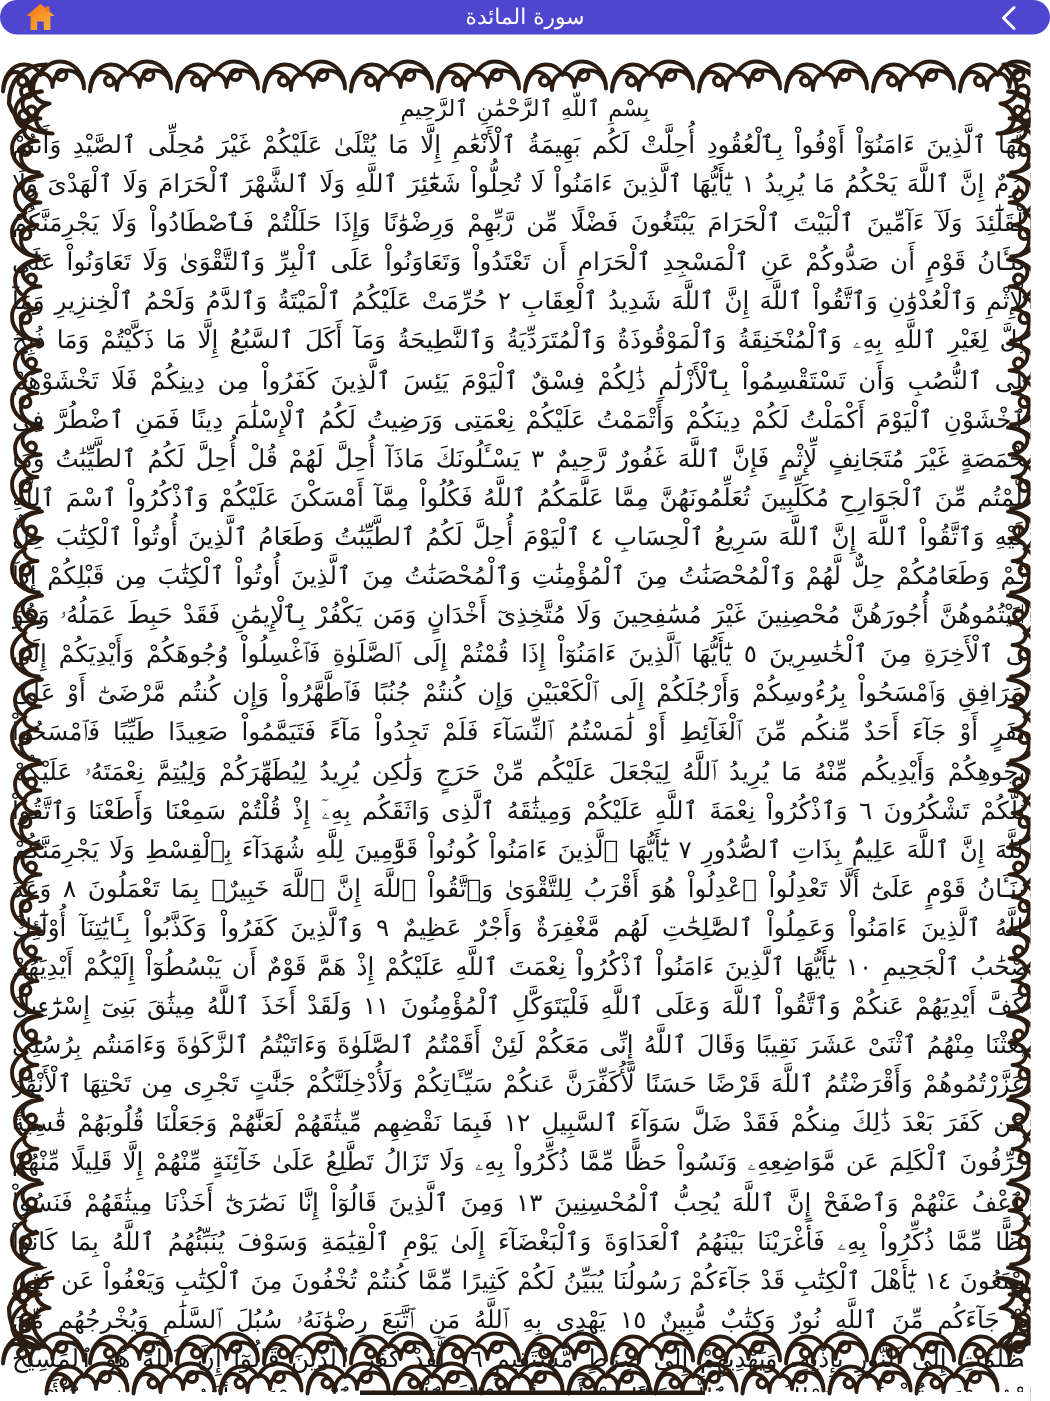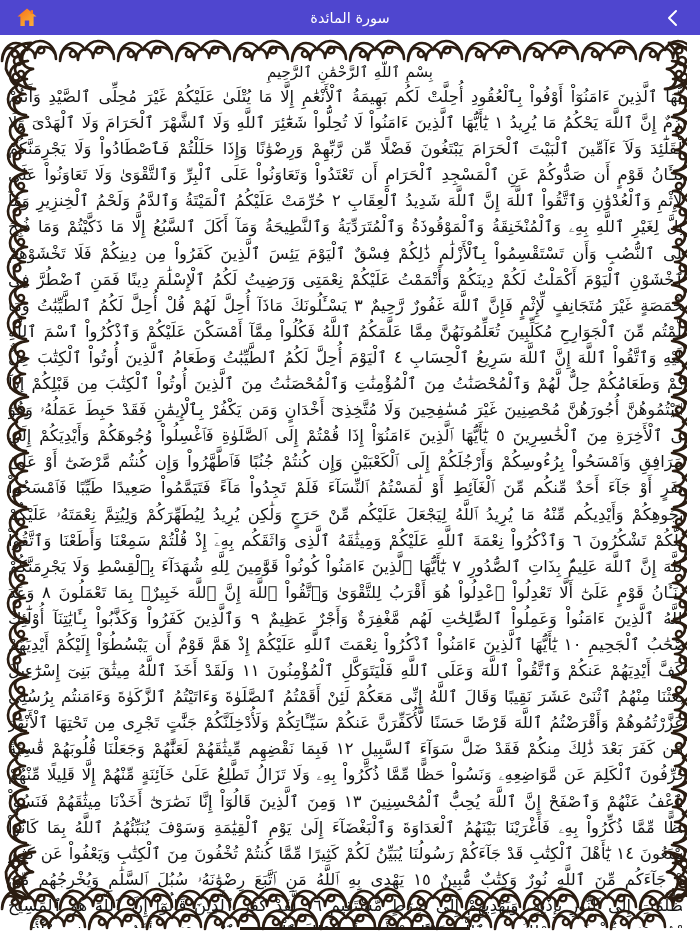--- a/index.html
+++ b/index.html
@@ -15,27 +15,28 @@
     position: relative;
     width: 700px; height: 934px;
     background: #ffffff;
     overflow: hidden;
   }
 
   
   #header {
     position: absolute;
     top: 0; left: 0;
-    width: 700px; height: 35px;
+    width: 700px; height: 23px;
     background: #4f46cf;
     display: flex;
     align-items: center;
     justify-content: space-between;
     padding: 0 14px;
     z-index: 50;
+    border-radius: 16px;
   }
   #header .hdr-side {
     width: 46px;
     display: flex;
     align-items: center;
   }
   #header .hdr-side.left { justify-content: flex-start; }
   #header .hdr-side.right { justify-content: flex-end; }
 
   #back-btn {

